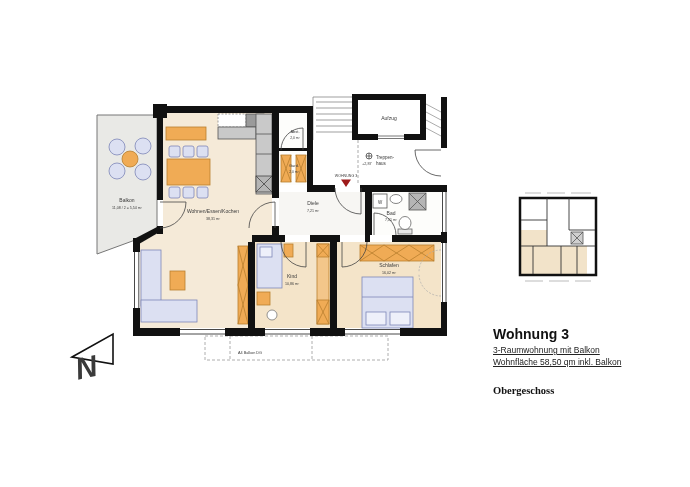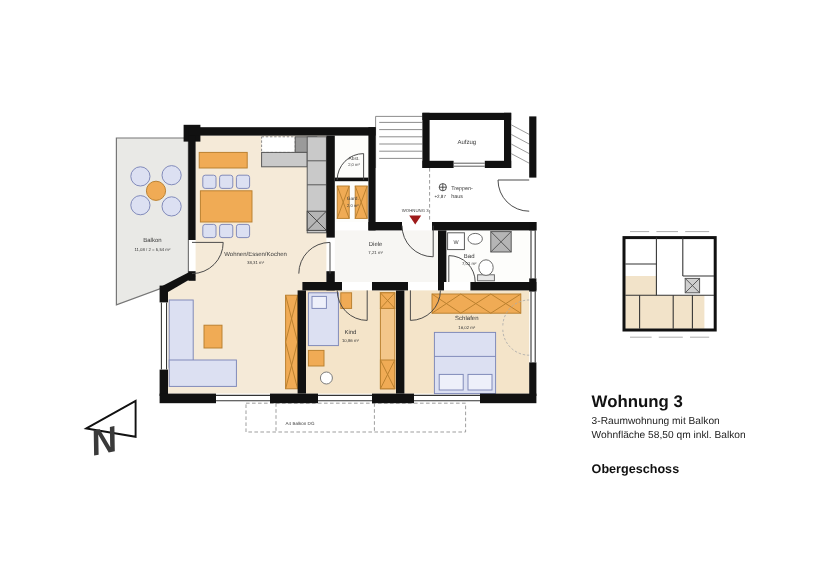--- a/index.html
+++ b/index.html
@@ -2,22 +2,22 @@
 <html><head>
 <meta charset="utf-8">
 <style>
   html,body{margin:0;padding:0;background:#fff;}
   .page{position:relative;width:690px;height:487px;background:#ffffff;overflow:hidden;
         font-family:"Liberation Sans",sans-serif;}
   .abs{position:absolute;}
   svg text{font-family:"Liberation Sans",sans-serif;fill:#3a3a3a;}
   .legend{position:absolute;left:493px;top:326px;width:185px;color:#111;}
   .legend .title{font-size:14px;font-weight:bold;margin:0 0 3px 0;}
-  .legend .line{font-size:8.5px;line-height:1.4;color:#222;}
-  .legend .floor{font-size:10.5px;font-weight:bold;margin-top:16px;}
+  .legend .line{font-size:8.5px;line-height:1.4;color:#222;text-decoration:underline;}
+  .legend .floor{font-size:10.5px;font-weight:bold;margin-top:16px;font-family:Liberation Serif, serif;}
 </style>
 </head>
 <body>
 
 <div class="page">
 
   <svg class="abs" style="left:60px;top:85px;" width="400" height="285" viewBox="60 85 400 285">
 
     <g>
       <polygon points="97,115 157,115 157,232 97,254" fill="#e9e9e6" stroke="#777" stroke-width="1"></polygon>

